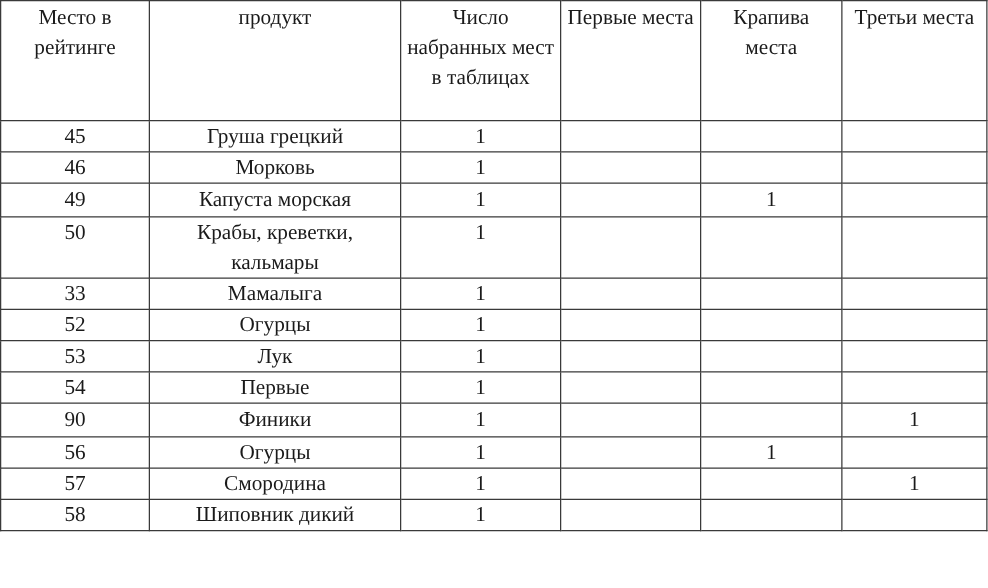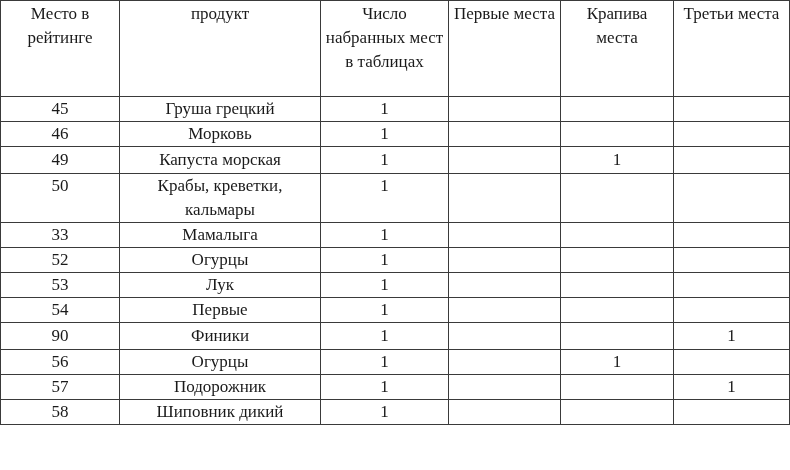--- a/index.html
+++ b/index.html
@@ -133,21 +133,21 @@
     <tr>
       <td>56</td>
       <td>Огурцы</td>
       <td>1</td>
       <td></td>
       <td>1</td>
       <td></td>
     </tr>
     <tr>
       <td>57</td>
-      <td>Подорожник</td>
+      <td>Смородина</td>
       <td>1</td>
       <td></td>
       <td></td>
       <td>1</td>
     </tr>
     <tr>
       <td>58</td>
       <td>Шиповник дикий</td>
       <td>1</td>
       <td></td>

